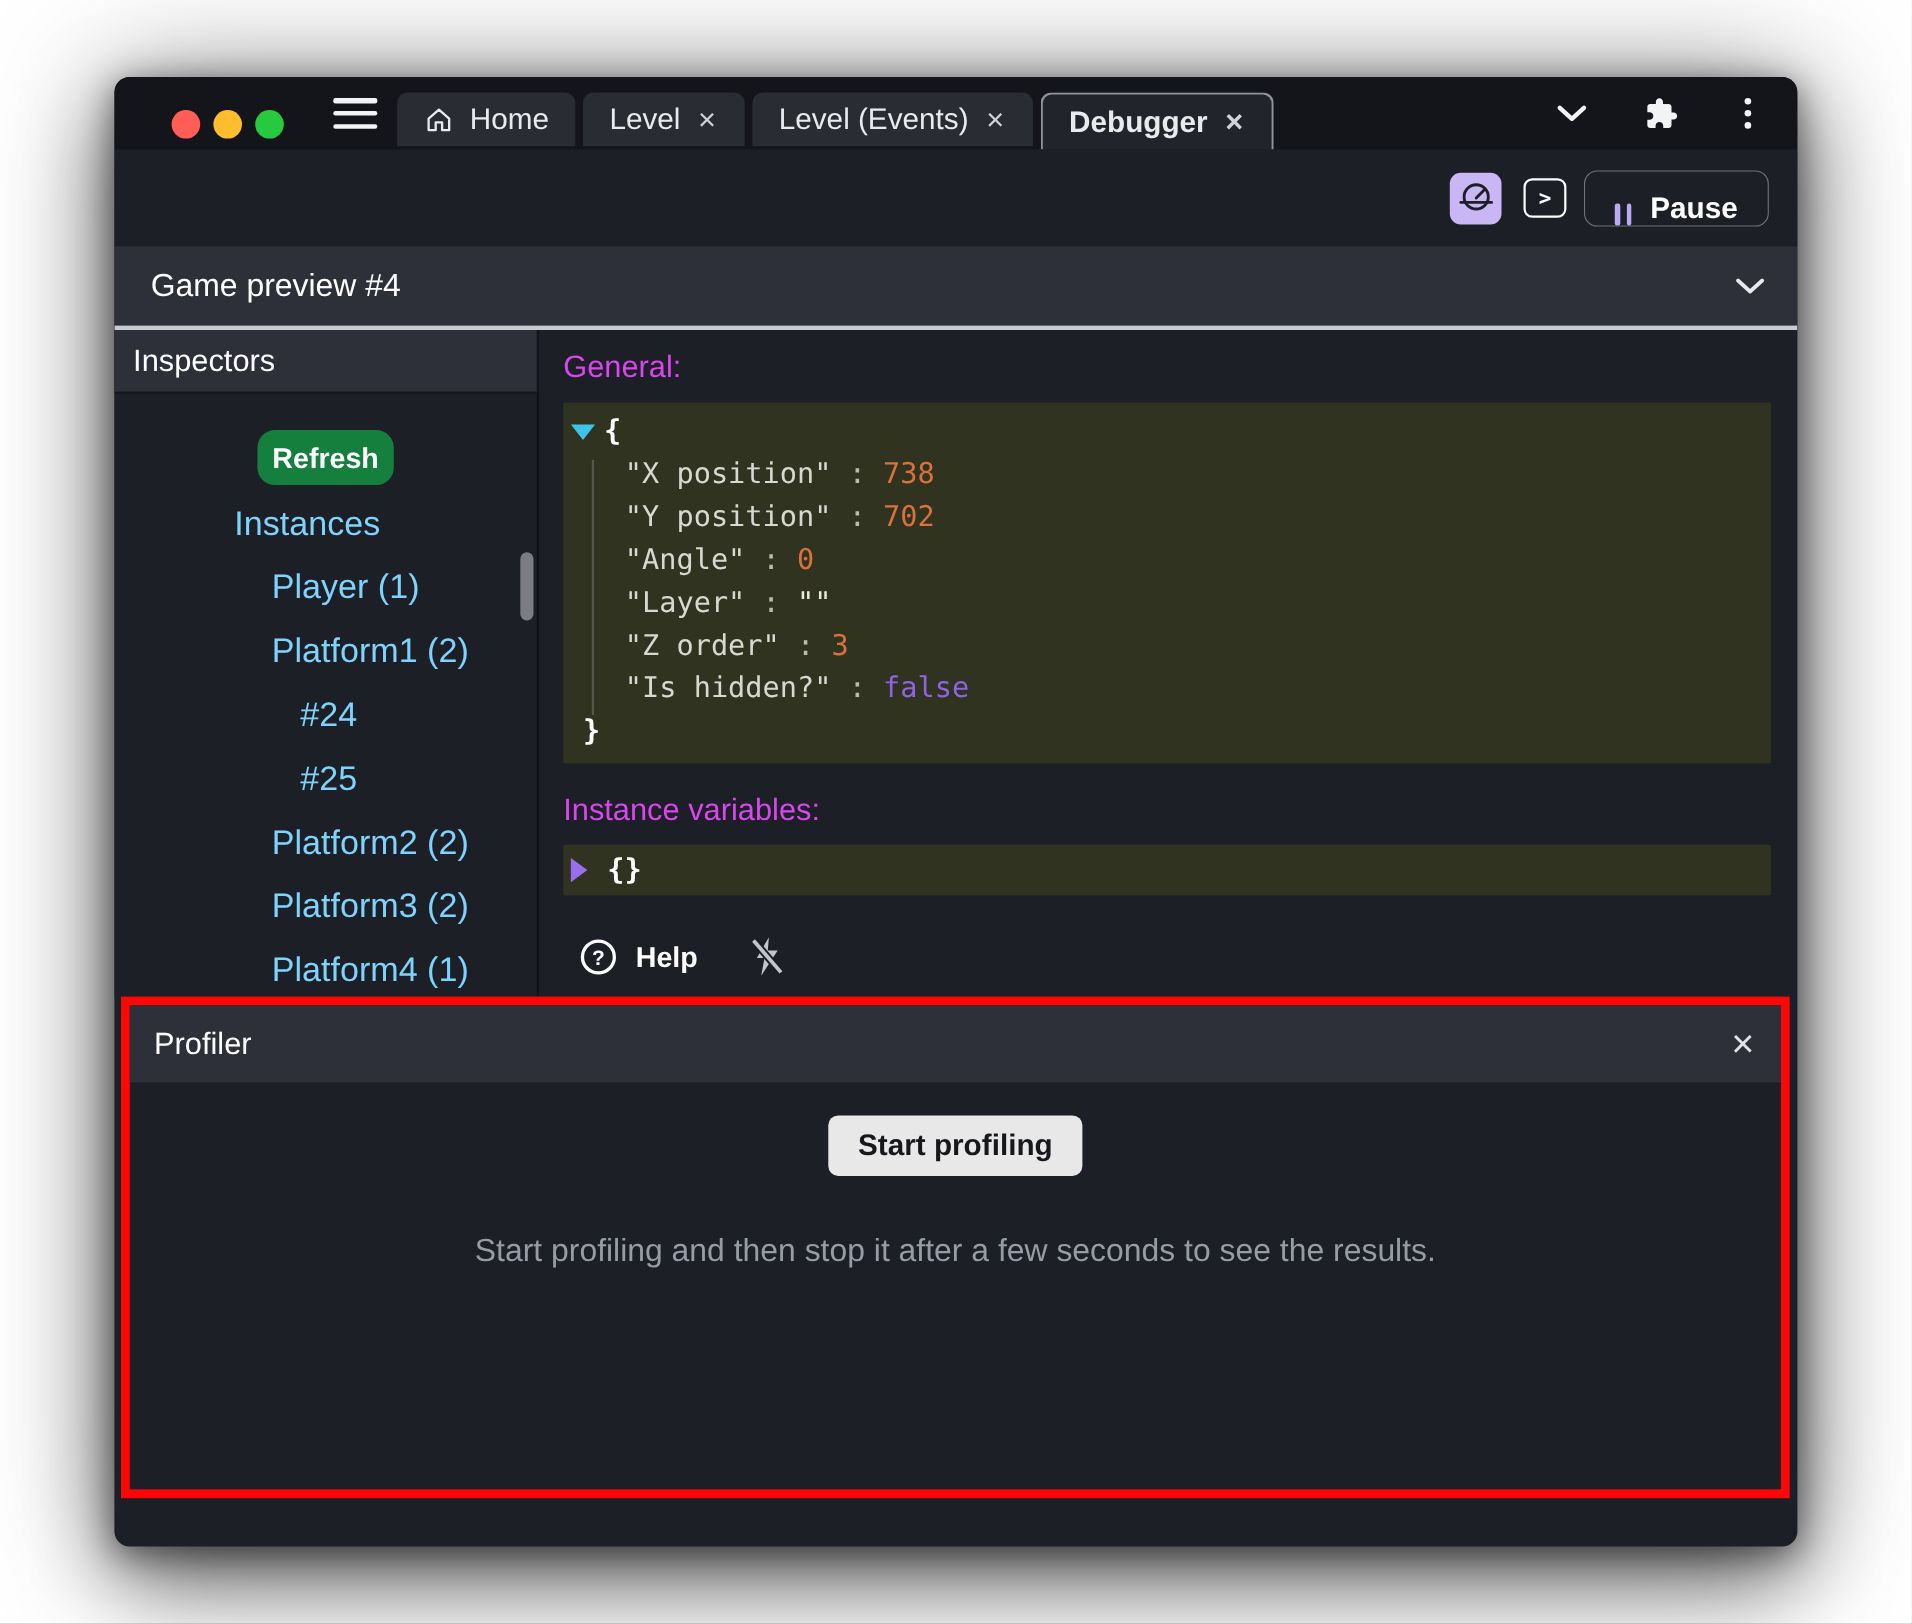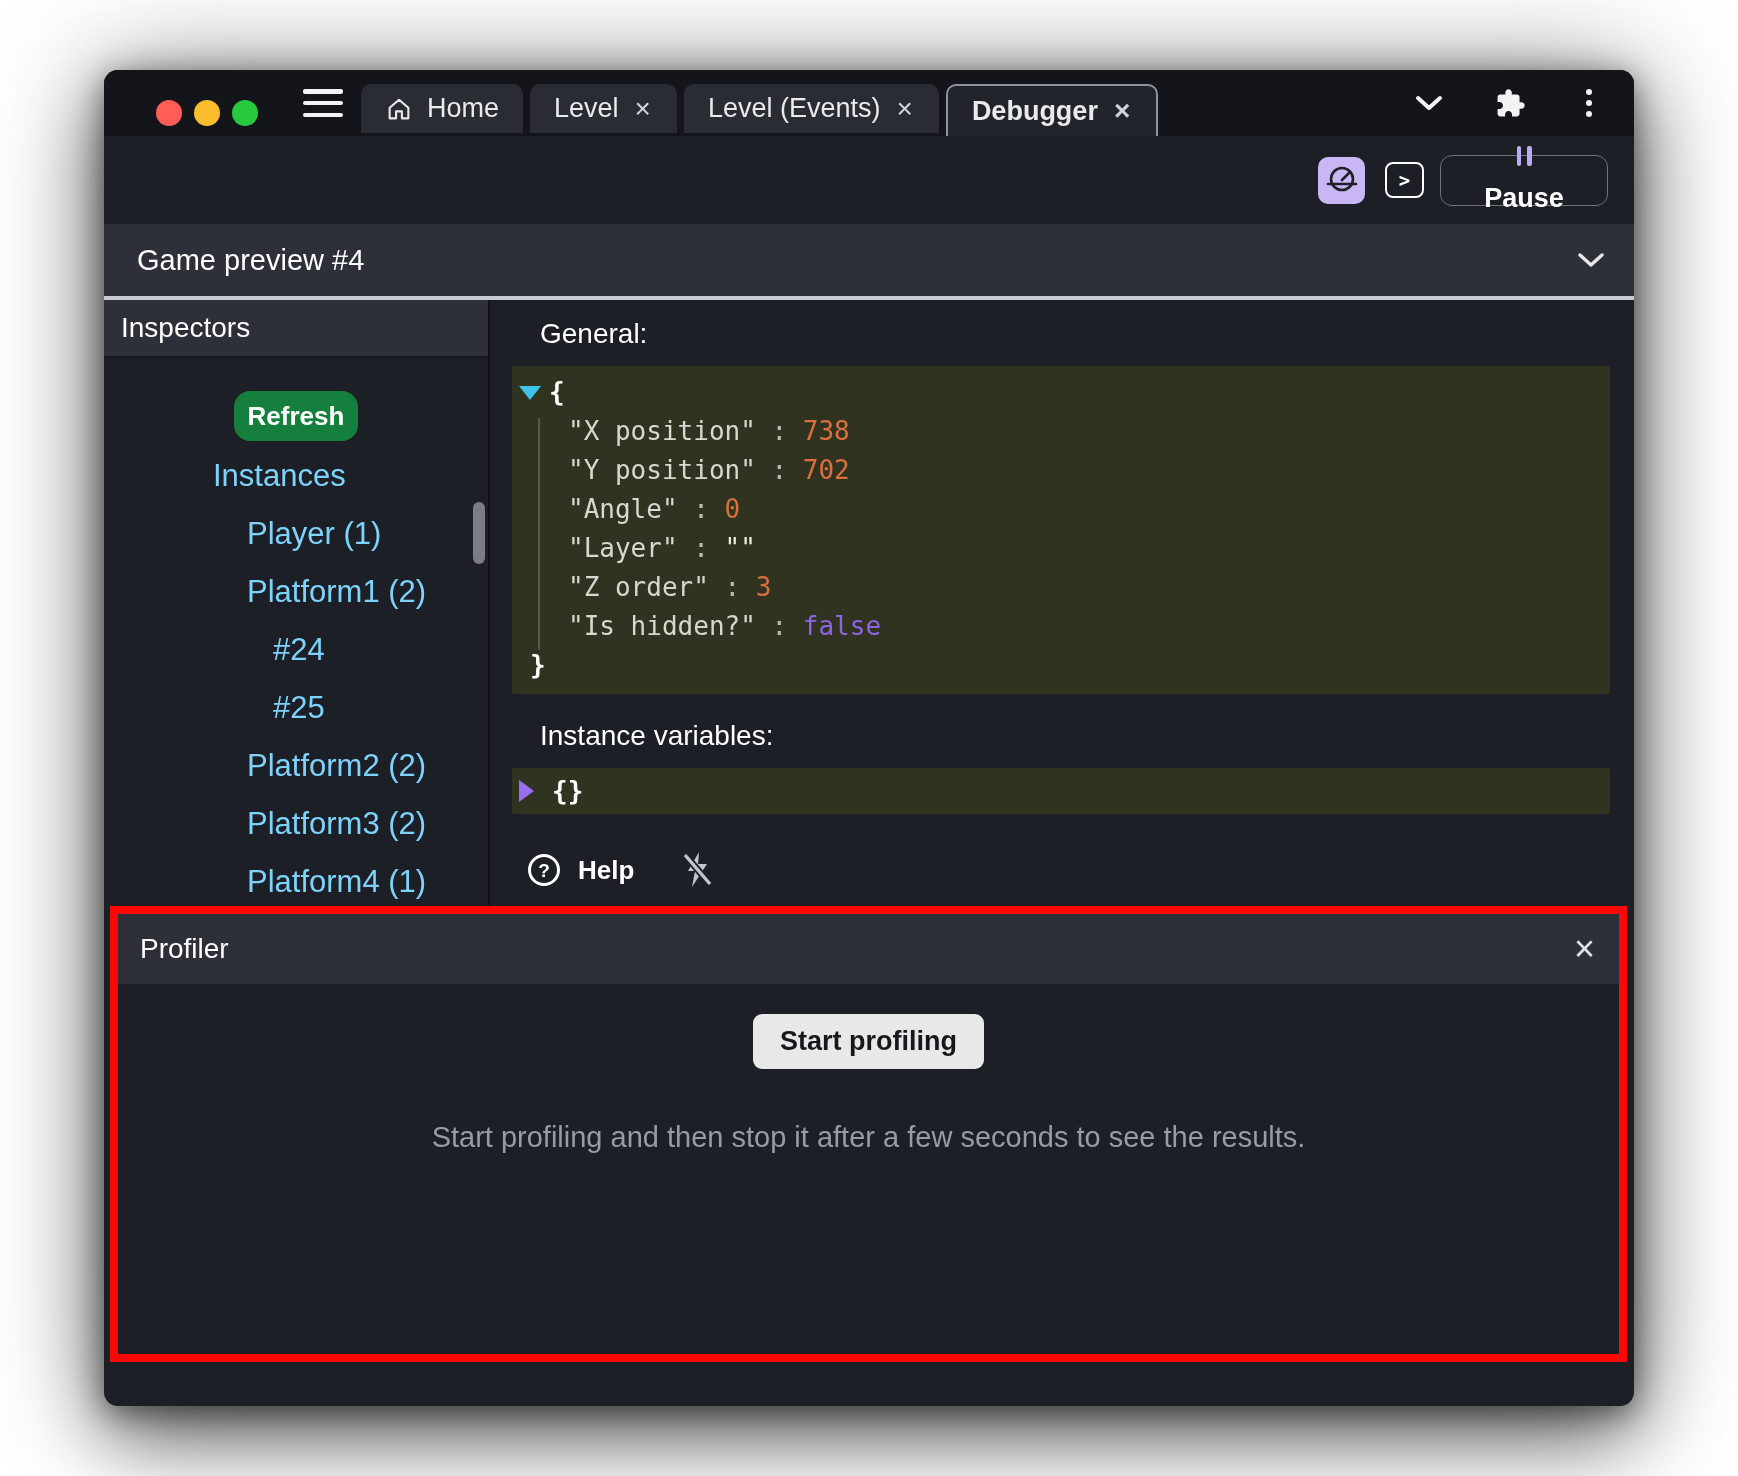--- a/index.html
+++ b/index.html
@@ -31,21 +31,21 @@
 
   
   .toolbar { position:absolute; left:0; top:66px; right:0; height:88px; background:#1d1f27;
     display:flex; align-items:center; justify-content:flex-end; padding-right:26px; }
   .gauge-btn { width:47px; height:47px; background:#c8b7f4; border-radius:10px;
     display:flex; align-items:center; justify-content:center; cursor:pointer; margin-right:20px; }
   .console-btn { width:39px; height:36px; border:2.5px solid #ffffff; border-radius:8px;
     display:flex; align-items:center; justify-content:center; color:#ffffff; cursor:pointer;
     font-family:"DejaVu Sans Mono", monospace; font-weight:bold; font-size:19px; margin-right:16px; }
   .pause-btn { height:51px; min-width:168px; border:1.5px solid #6f7379; border-radius:12px;
-    display:flex; align-items:center; justify-content:center; gap:17px; cursor:pointer; padding:0 26px;flex-direction:column; }
+    display:flex; align-items:flex-end; justify-content:center; gap:17px; cursor:pointer; padding:0 26px; }
   .pause-ic { display:flex; gap:6px; }
   .pause-ic i { display:block; width:4.5px; height:20px; background:#b9aaf3; border-radius:2px; }
   .pause-btn b { color:#ffffff; font-size:27px; }
 
   
   .gamebar { position:absolute; left:0; top:154px; right:0; height:72px; background:#2e3039;
     display:flex; align-items:center; justify-content:space-between; padding:0 30px 0 33px; cursor:pointer; }
   .gamebar .gtitle { color:#ffffff; font-size:29px; font-weight:400; }
   .sep { position:absolute; left:0; top:226px; right:0; height:4px; background:#c9cbd0; }
 
@@ -60,21 +60,21 @@
     font-family:"Liberation Sans", sans-serif; cursor:pointer; }
   .sb-list { margin-top:6px; }
   .sb-item { height:58px; line-height:58px; color:#7dd3fc; font-size:31px; cursor:pointer; }
   .lvl-0 { padding-left:109px; }
   .lvl-1 { padding-left:143px; }
   .lvl-2 { padding-left:169px; }
   .sb-scroll { position:absolute; right:3px; top:202px; width:12px; height:62px;
     background:#7c7d82; border-radius:6px; cursor:pointer; }
 
   .main { flex:1; padding:0 24px 0 22px; }
-  .sect-title { margin-top:18px; color:#ffffff; font-size:28px;margin-left:28px; }
+  .sect-title { margin-top:18px; color:#d946ef; font-size:28px; }
 
   .code-block { position:relative; margin-top:16px; background:#30331f; border-radius:2px;
     padding:7px 0 9px 0; font-family:"DejaVu Sans Mono", monospace; font-size:26px; }
   .code-row { line-height:39px; white-space:pre; }
   .code-row.kv { padding-left:56px; }
   .brace-row { display:flex; align-items:center; }
   .tri-down { width:0; height:0; border-left:11px solid transparent; border-right:11px solid transparent;
     border-top:14px solid #3fc3e8; margin-left:7px; cursor:pointer; }
   .brace { color:#ffffff; font-weight:bold; margin-left:8px; }
   .close-brace-row { padding-left:10px; }

